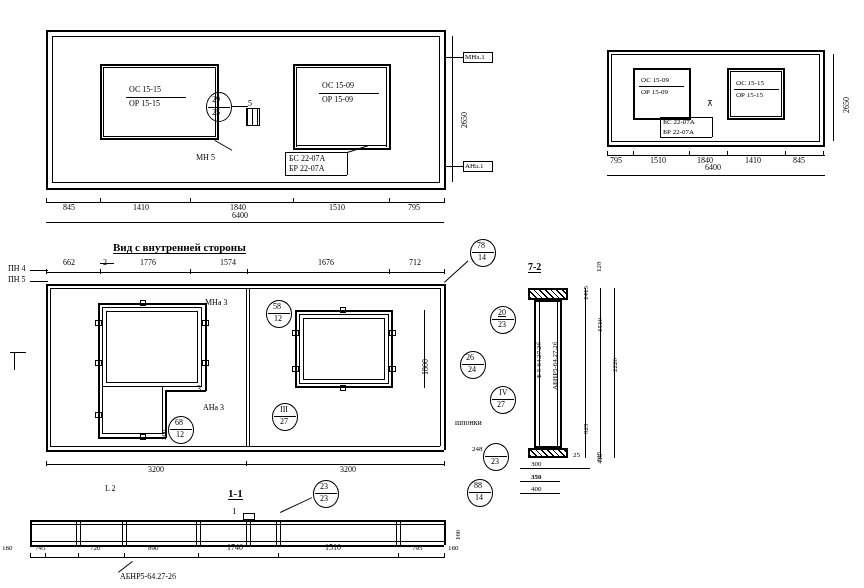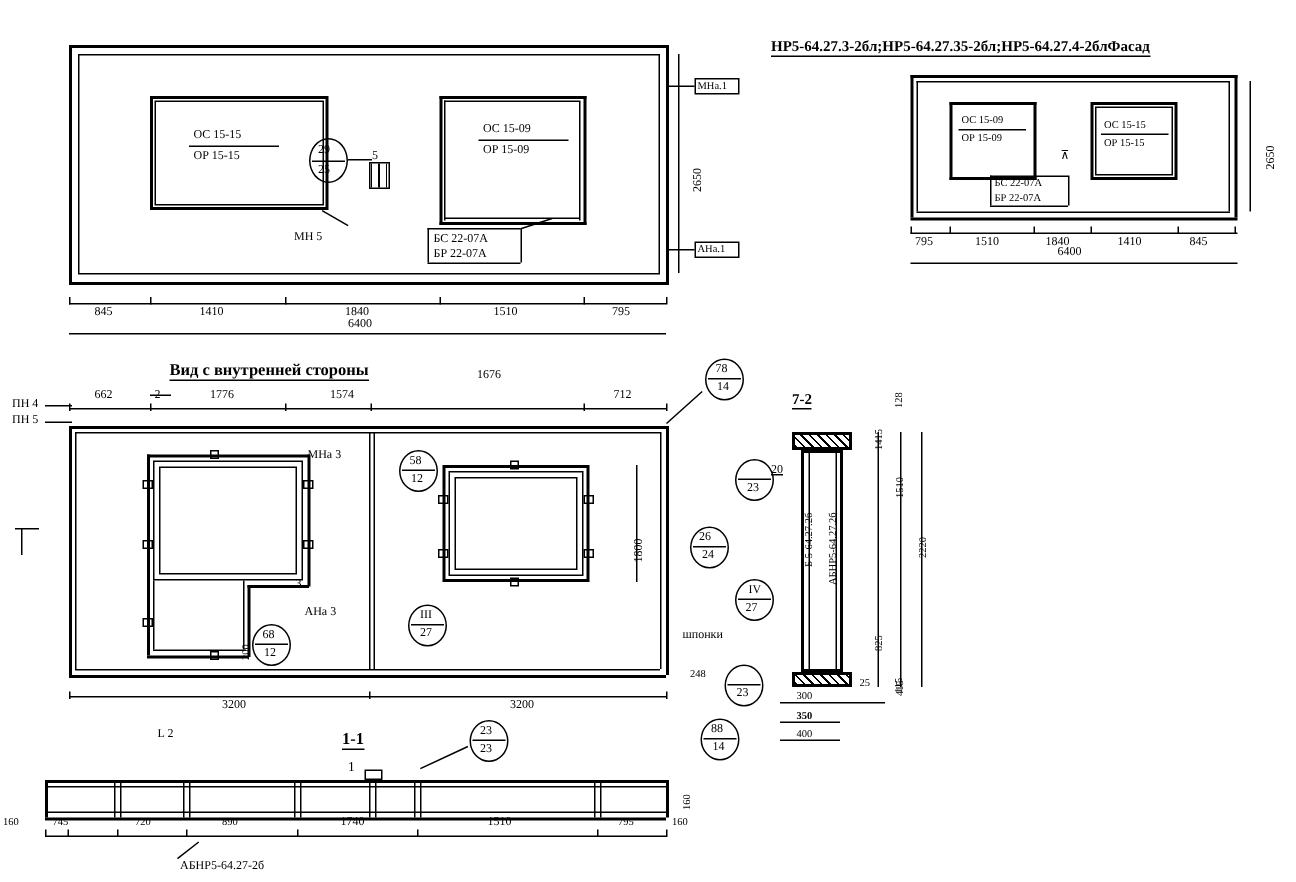--- a/index.html
+++ b/index.html
@@ -103,21 +103,20 @@
   <div class="t s8" style="left:133px;top:204px;">1410</div>
   <div class="t s8" style="left:230px;top:204px;">1840</div>
   <div class="t s8" style="left:329px;top:204px;">1510</div>
   <div class="t s8" style="left:408px;top:204px;">795</div>
   <div class="ln h1" style="left:46px;top:222px;width:398px;"></div>
   <div class="t s8" style="left:232px;top:212px;">6400</div>
 
   <div class="ln v1" style="left:452px;top:36px;height:146px;"></div>
   <div class="t s8 rot" style="left:461px;top:128px;transform:rotate(-90deg);">2650</div>
 
-  <div class="t b s10 underline" style="left:514px;top:27px;">НР5-64.27.3-2бл;НР5-64.27.35-2бл;НР5-64.27.4-2блФасад</div>
 
   <div class="ln h2" style="left:607px;top:50px;width:218px;"></div>
   <div class="ln h2" style="left:607px;top:145px;width:218px;"></div>
   <div class="ln v2" style="left:607px;top:50px;height:95px;"></div>
   <div class="ln v2" style="left:823px;top:50px;height:95px;"></div>
   <div class="ln h1" style="left:611px;top:54px;width:209px;"></div>
   <div class="ln h1" style="left:611px;top:141px;width:209px;"></div>
   <div class="ln v1" style="left:611px;top:54px;height:87px;"></div>
   <div class="ln v1" style="left:819px;top:54px;height:87px;"></div>
 
@@ -165,21 +164,21 @@
   <div class="ln h1" style="left:46px;top:272px;width:398px;"></div>
   <div class="tick" style="left:46px;top:269px;"></div>
   <div class="tick" style="left:100px;top:269px;"></div>
   <div class="tick" style="left:190px;top:269px;"></div>
   <div class="tick" style="left:247px;top:269px;"></div>
   <div class="tick" style="left:389px;top:269px;"></div>
   <div class="tick" style="left:444px;top:269px;"></div>
   <div class="t s8" style="left:63px;top:259px;">662</div>
   <div class="t s8" style="left:140px;top:259px;">1776</div>
   <div class="t s8" style="left:220px;top:259px;">1574</div>
-  <div class="t s8" style="left:318px;top:246px;">1676</div>
+  <div class="t s8" style="left:318px;top:259px;">1676</div>
   <div class="t s8" style="left:409px;top:259px;">712</div>
   <div class="t s8" style="left:103px;top:259px;">2</div>
   <div class="ln h1" style="left:100px;top:263px;width:14px;"></div>
 
   <div class="t s8" style="left:8px;top:265px;">ПН 4</div>
   <div class="t s8" style="left:8px;top:276px;">ПН 5</div>
   <div class="ln h1" style="left:30px;top:270px;width:18px;"></div>
   <div class="ln h1" style="left:30px;top:281px;width:18px;"></div>
 
   <div class="ln h2" style="left:46px;top:284px;width:398px;"></div>
@@ -243,37 +242,37 @@
   <div class="ln h1" style="left:274px;top:416px;width:22px;"></div>
   <div class="t s8" style="left:280px;top:418px;">27</div>
 
   <div class="ell" style="left:470px;top:239px;width:26px;height:28px;"></div>
   <div class="t s8" style="left:477px;top:242px;">78</div>
   <div class="ln h1" style="left:472px;top:252px;width:22px;"></div>
   <div class="t s8" style="left:478px;top:254px;">14</div>
   <div class="ln h1" style="left:444px;top:282px;width:32px;transform:rotate(-42deg);transform-origin:0 0;"></div>
 
   <div class="ell" style="left:490px;top:306px;width:26px;height:28px;"></div>
-  <div class="t s8" style="left:514px;top:309px;text-decoration:underline;">20</div>
+  <div class="t s8" style="left:498px;top:309px;text-decoration:underline;">20</div>
   <div class="ln h1" style="left:492px;top:319px;width:22px;"></div>
   <div class="t s8" style="left:498px;top:321px;">23</div>
 
   <div class="ell" style="left:460px;top:351px;width:26px;height:28px;"></div>
   <div class="t s8" style="left:466px;top:354px;">26</div>
   <div class="ln h1" style="left:462px;top:364px;width:22px;"></div>
   <div class="t s8" style="left:468px;top:366px;">24</div>
 
   <div class="ell" style="left:490px;top:386px;width:26px;height:28px;"></div>
   <div class="t s8" style="left:499px;top:389px;">IV</div>
   <div class="ln h1" style="left:492px;top:399px;width:22px;"></div>
   <div class="t s8" style="left:497px;top:401px;">27</div>
   <div class="t s8" style="left:455px;top:419px;">шпонки</div>
 
   <div class="ell" style="left:483px;top:443px;width:26px;height:28px;"></div>
-  <div class="t s7" style="left:460px;top:446px;">248</div>
+  <div class="t s7" style="left:472px;top:446px;">248</div>
   <div class="ln h1" style="left:485px;top:456px;width:22px;"></div>
   <div class="t s8" style="left:491px;top:458px;">23</div>
 
   <div class="ell" style="left:467px;top:479px;width:26px;height:28px;"></div>
   <div class="t s8" style="left:474px;top:482px;">88</div>
   <div class="ln h1" style="left:469px;top:492px;width:22px;"></div>
   <div class="t s8" style="left:475px;top:494px;">14</div>
 
   <div class="ell" style="left:313px;top:480px;width:26px;height:28px;"></div>
   <div class="t s8" style="left:320px;top:483px;">23</div>

